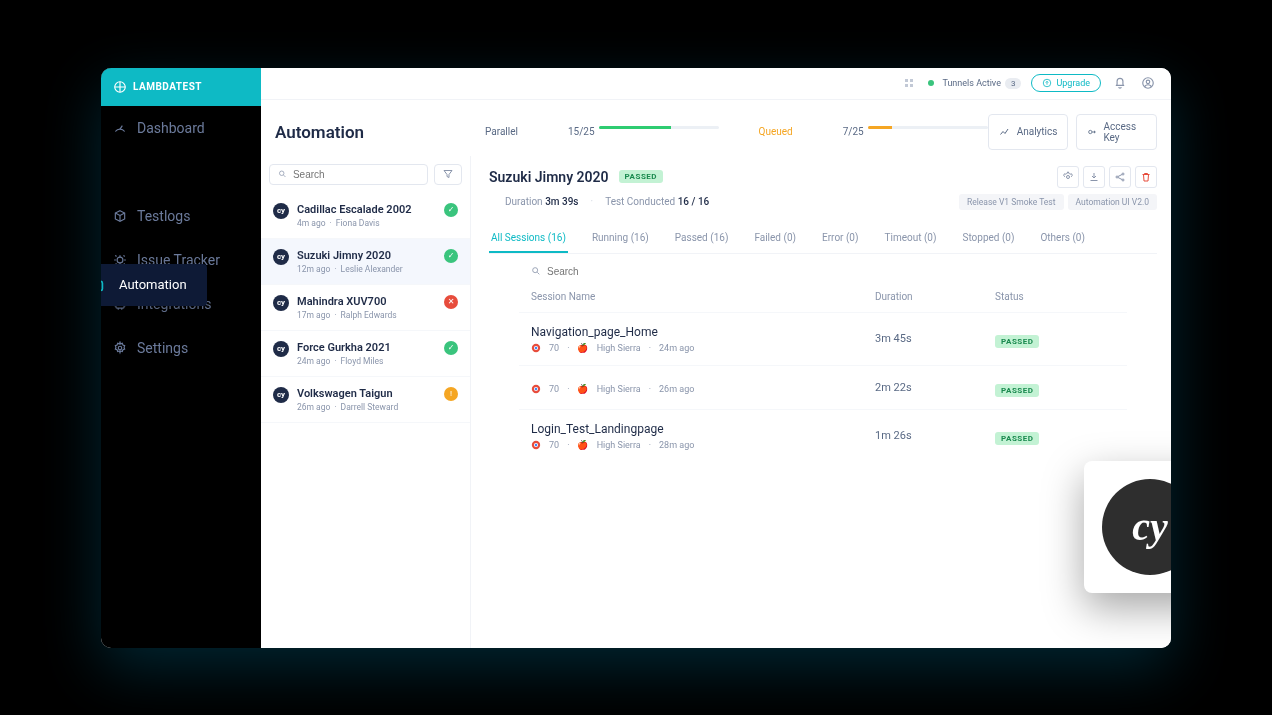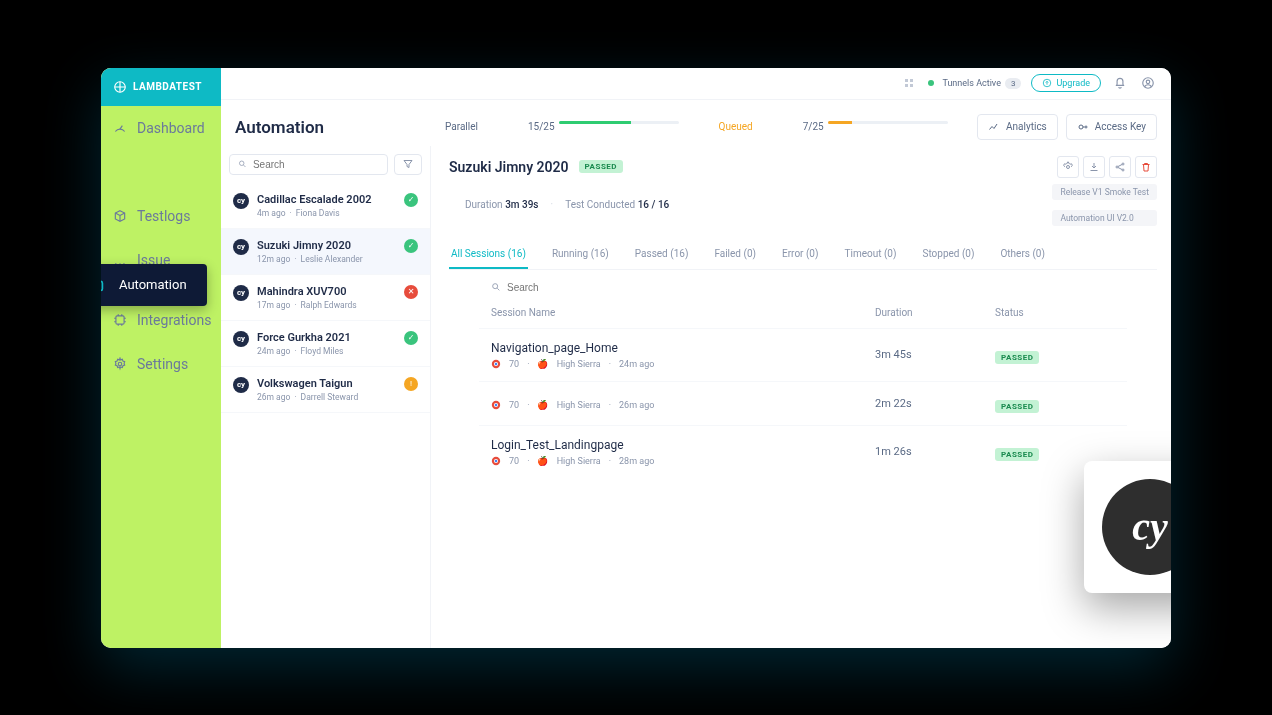--- a/index.html
+++ b/index.html
@@ -19,22 +19,22 @@
     background: #fff;
     border-radius: 10px;
     display: flex;
     overflow: hidden;
     box-shadow: 0 20px 60px rgba(0,150,200,0.25);
     position: relative;
   }
 
   
   .sidebar {
-    width: 120px;
-    background: #bef264;
+    width: 160px;
+    background: #000000;
     display: flex;
     flex-direction: column;
     position: relative;
   }
   .brand {
     background: #0ebac5;
     height: 38px;
     display: flex;
     align-items: center;
     gap: 6px;
@@ -138,21 +138,21 @@
   .detail-col { flex:1; display:flex; flex-direction:column; padding: 10px 14px 0 18px; position:relative; }
   .detail-head { display:flex; align-items:center; gap:10px; }
   .detail-title { font-size:14px; font-weight:600; color:#1f2b47; }
   .badge-pass { background:#c3f2d4; color:#1a8a4f; font-size:8px; font-weight:700; padding:2px 6px; border-radius:3px; letter-spacing:0.5px;}
   .icon-row { margin-left:auto; display:flex; gap:4px; }
   .icon-row .ib { width:22px; height:22px; border:1px solid #e3e7ef; border-radius:3px; display:flex; align-items:center; justify-content:center; color:#8a95ab; font-size:10px; cursor:pointer; }
   .icon-row .ib.danger { color:#e74c3c; }
   .detail-sub { font-size:10px; color:#8a95ab; margin-top:6px; display:flex; gap:12px; align-items:center;padding-left:16px; }
   .detail-sub .val { color:#1f2b47; font-weight:500; }
   .chip { background:#f4f5f8; color:#8a95ab; font-size:8.5px; padding:3px 8px; border-radius:3px; }
-  .chips { margin-left:auto; display:flex; gap:10px;flex-direction:column; }
+  .chips { margin-left:auto; display:flex; gap:4px; }
 
   .tabs { display:flex; gap:22px; border-bottom:1px solid #f1f3f7; margin-top:14px; font-size:10px; color:#8a95ab; }
   .tab { padding:8px 2px; cursor:pointer; border-bottom:2px solid transparent; }
   .tab.active { color:#0ebac5; border-bottom-color:#0ebac5; }
 
   .session-search { display:flex; align-items:center; gap:6px; font-size:10px; color:#8a95ab; padding:12px 30px 4px 42px; }
   .session-search input { border:none; outline:none; font-size:10px; }
 
   .session-table { padding: 0 30px; }
   .tbl-head { display:grid; grid-template-columns: 1fr 120px 120px; font-size:10px; color:#8a95ab; padding:10px 12px; }

